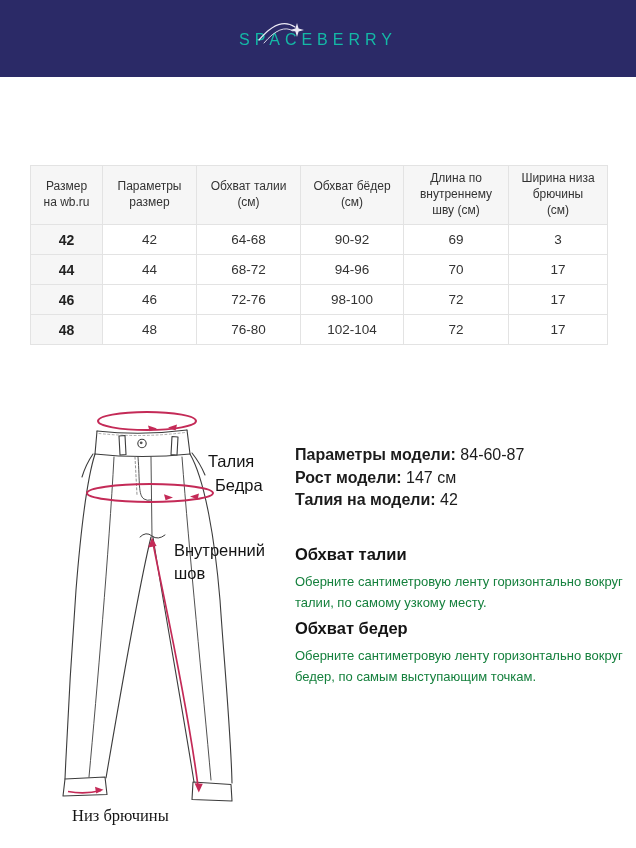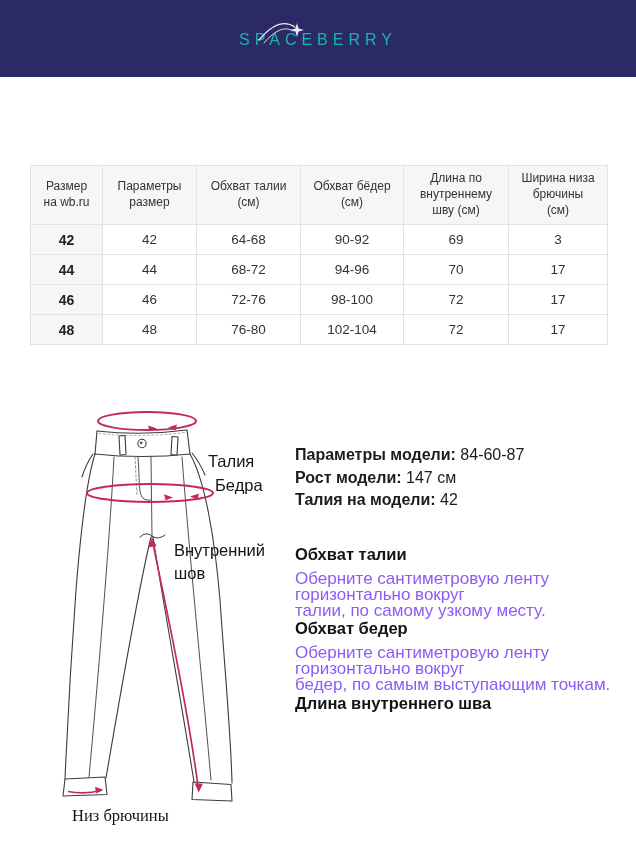--- a/index.html
+++ b/index.html
@@ -26,21 +26,21 @@
   .lbl-hips{left:215px;top:476px;}
   .lbl-inseam{left:174px;top:539px;width:112px;line-height:23px;}
   .lbl-legbottom{left:72px;top:806px;font-family:Liberation Serif, serif;}
 
   
   .model-info{position:absolute;left:295px;top:444px;width:335px;font-size:16px;line-height:22.5px;color:#1c1c1c;}
   .mi-label{font-weight:bold;}
   .guide-section{position:absolute;left:295px;width:335px;}
   .gs-1{top:545px;} .gs-2{top:619px;} .gs-3{top:694px;}
   .gs-title{font-size:16.5px;font-weight:bold;color:#141414;margin:0 0 7px 0;}
-  .gs-text{font-size:17px;line-height:16px;color:#8b5cf6;white-space:pre-line;}
+  .gs-text{font-size:13px;line-height:21px;color:#15803d;white-space:pre-line;}
 </style>
 </head>
 <body>
 
 <div class="page">
 
   <header class="brand-header">
     <div class="logo">
       <svg class="comet" viewBox="0 0 60 36">
         <path d="M 4,26 Q 24,2 40,13" fill="none" stroke="#eae8f3" stroke-width="1.2" stroke-linecap="round"></path>
@@ -190,16 +190,15 @@
     <div class="gs-title">Обхват талии</div>
     <div class="gs-text">Оберните сантиметровую ленту горизонтально вокруг
 талии, по самому узкому месту.</div>
   </div>
   <div class="guide-section gs-2">
     <div class="gs-title">Обхват бедер</div>
     <div class="gs-text">Оберните сантиметровую ленту горизонтально вокруг
 бедер, по самым выступающим точкам.</div>
   </div>
   <div class="guide-section gs-3">
-    <div class="gs-title">Длина внутреннего шва</div>
   </div>
 
 </div>
 
 </body></html>

